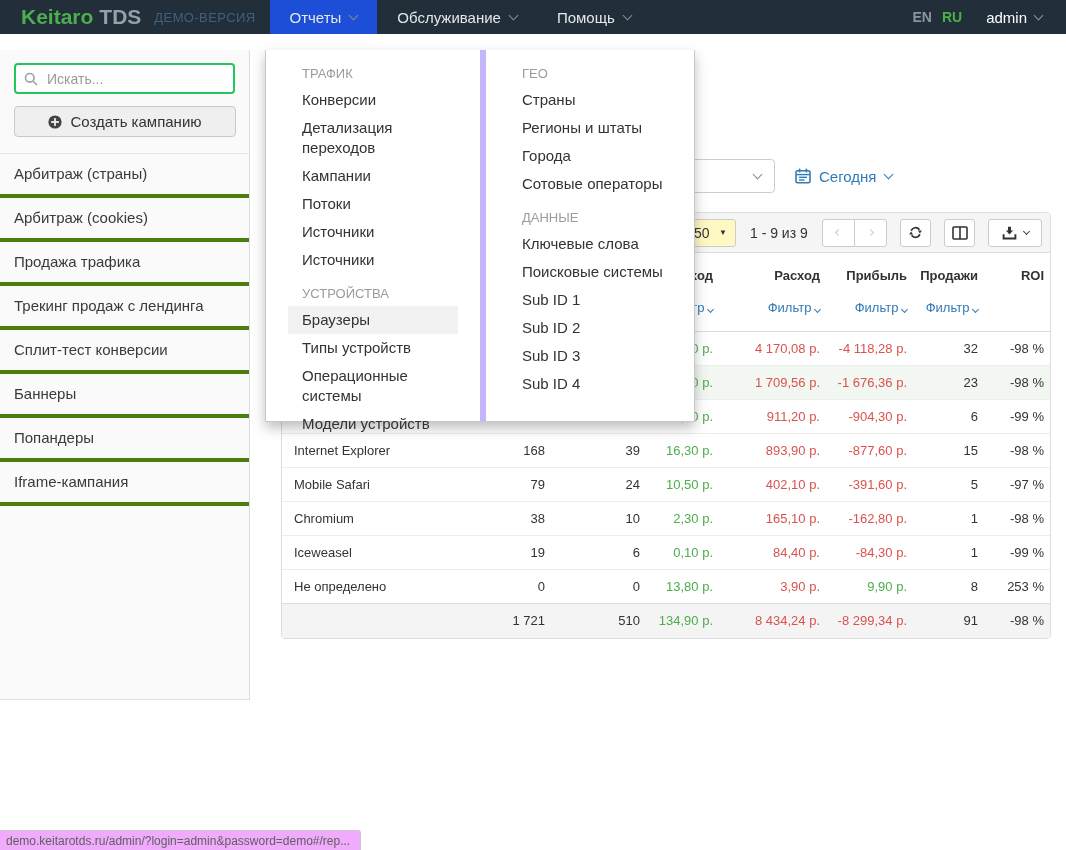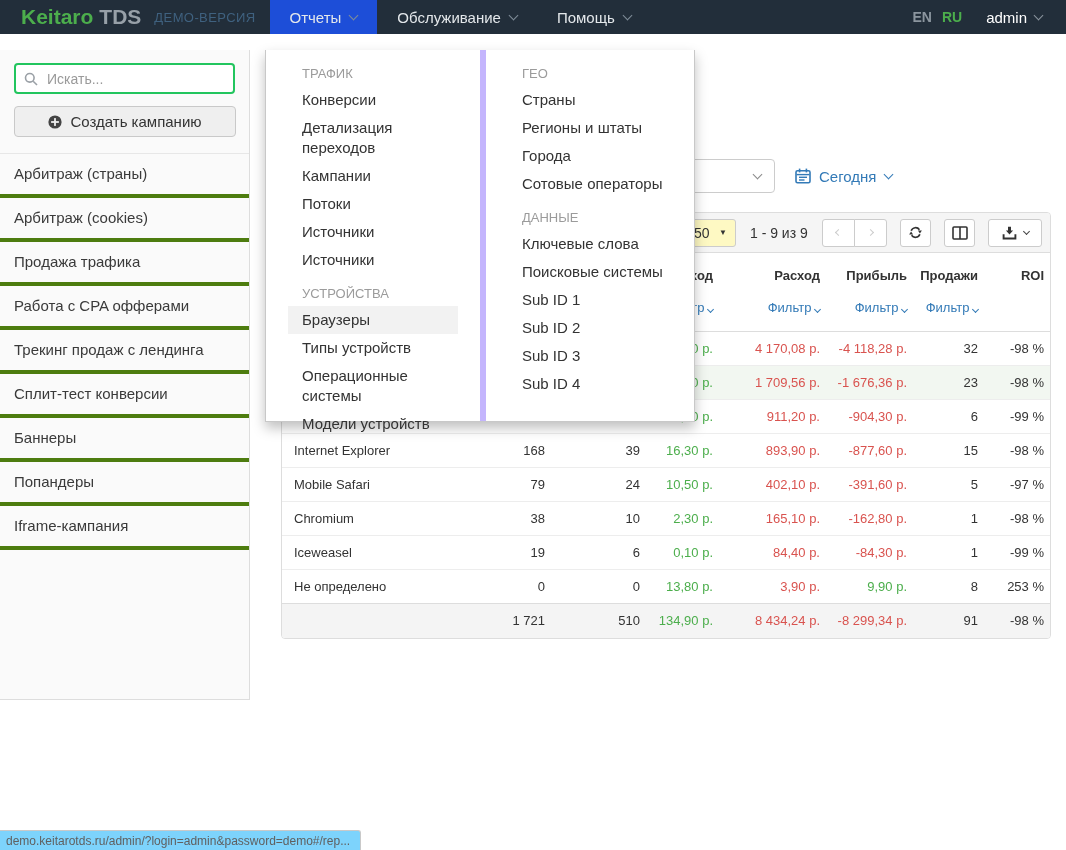--- a/index.html
+++ b/index.html
@@ -107,21 +107,21 @@
   .menu-col { width:215px; padding:4px 12px 12px; }
   .menu-col + .menu-col { border-left:6px solid #c4b5fd; }
   .menu-section-title { font-size:13px; color:#9b9b9b; margin:12px 24px 4px; line-height:16px; }
   .menu-item { font-size:15px; color:#333; margin:0 10px; padding:4px 8px 4px 14px;
     line-height:20px; cursor:pointer; }
   .menu-item.active { background:#f2f2f2; }
   .menu-item.narrow { max-width:140px; }
 
   
   .status-bar { position:absolute; left:0; bottom:0; height:20px; max-width:370px;
-    background:#7dd3fc; border:1px solid #c9c9c9; border-left:none; border-bottom:none;
+    background:#f0abfc; border:1px solid #c9c9c9; border-left:none; border-bottom:none;
     border-top-right-radius:3px; display:flex; align-items:center; padding:0 10px 0 6px;
     font-size:12px; color:#606060; white-space:nowrap; overflow:hidden; z-index:70; }
 </style>
 </head>
 <body>
 
 <div class="navbar">
   <div class="brand">
     <span class="brand-keitaro">Keitaro</span>
     <span class="brand-tds">TDS</span>
@@ -164,21 +164,20 @@
       <circle cx="7" cy="7" r="6.6" fill="#444"></circle>
       <rect x="6.1" y="3.1" width="1.8" height="7.8" fill="#efefef"></rect>
       <rect x="3.1" y="6.1" width="7.8" height="1.8" fill="#efefef"></rect>
     </svg>
     <span>Создать кампанию</span>
   </div>
   <ul class="campaign-list">
       <li>Арбитраж (страны)</li>
       <li>Арбитраж (cookies)</li>
       <li>Продажа трафика</li>
-      <li>Работа с CPA офферами</li>
       <li>Трекинг продаж с лендинга</li>
       <li>Сплит-тест конверсии</li>
       <li>Баннеры</li>
       <li>Попандеры</li>
       <li>Iframe-кампания</li>
     </ul>
 </div>
 
 <div class="group-select">
   <span class="chev" style="color:#8a8a8a"></span>

